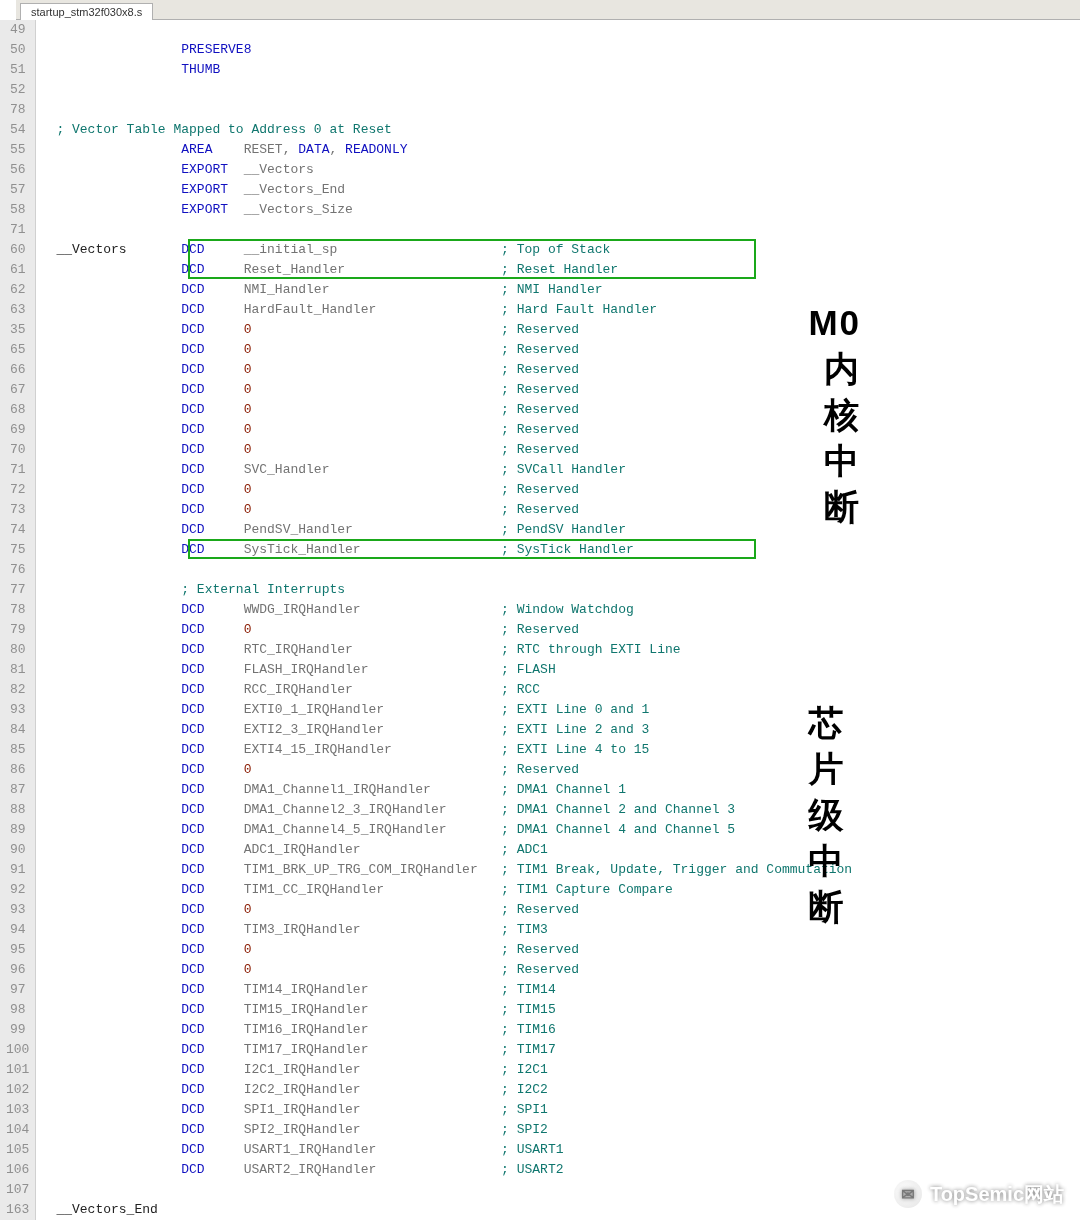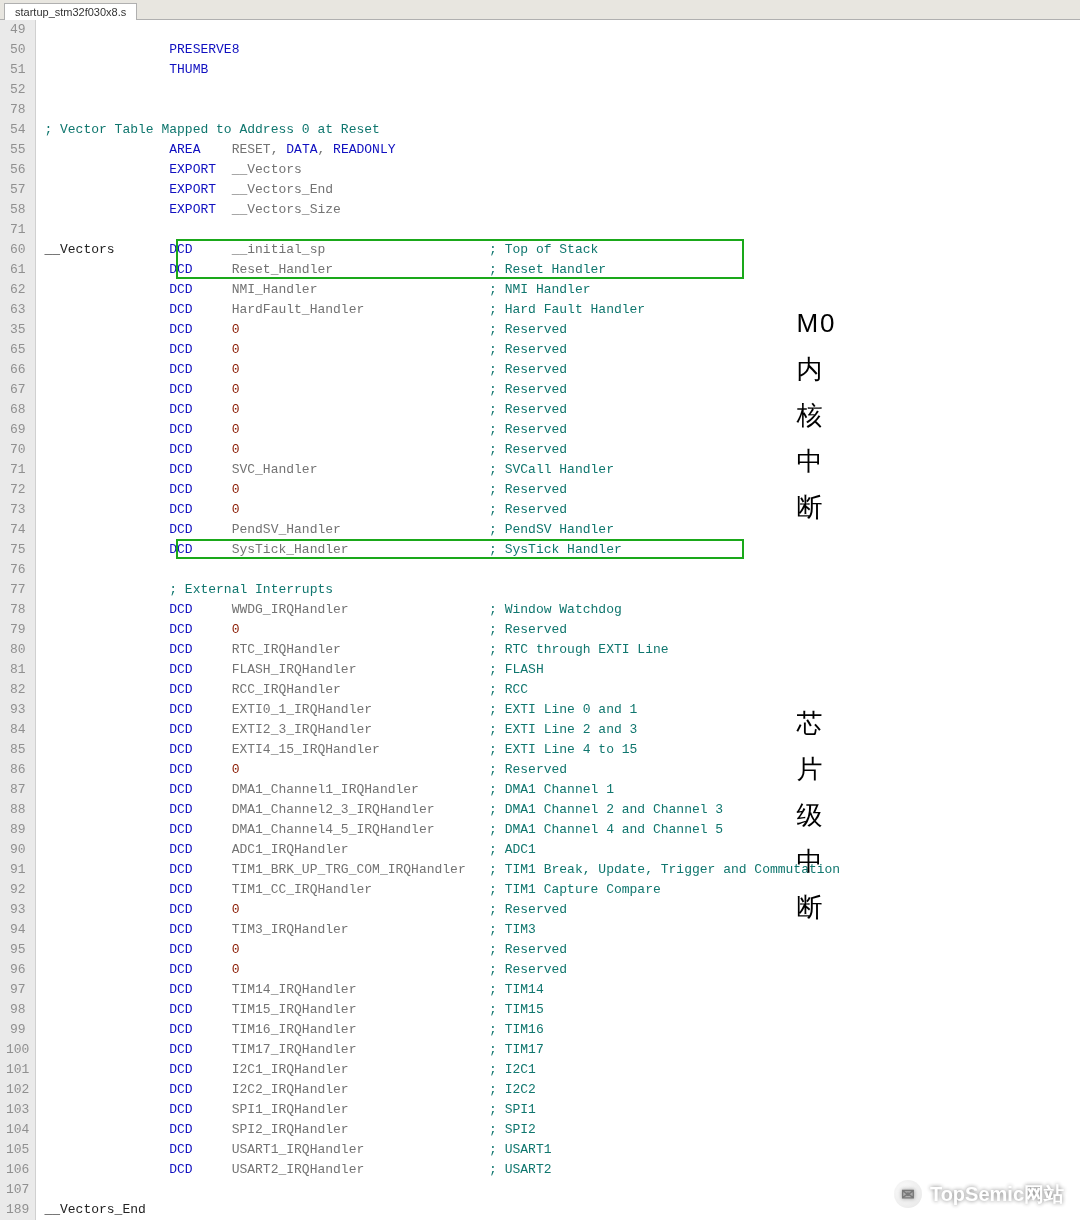--- a/index.html
+++ b/index.html
@@ -8,20 +8,21 @@
     font-size: 13px;
     background: #ffffff;
     width: 1080px;
     position: relative;
   }
   .tab-bar {
     background: #e8e6e0;
     border-bottom: 1px solid #b0b0b0;
     padding: 2px 4px 0 4px;
     display: flex;
+    margin-left: 16px;
   }
   .tab {
     background: #f4f2ec;
     border: 1px solid #b0b0b0;
     border-bottom: none;
     padding: 2px 10px;
     font-family: Verdana, sans-serif;
     font-size: 11px;
     color: #333;
     position: relative;
@@ -44,43 +45,45 @@
     user-select: none;
     min-width: 36px;
   }
   .gutter div { height: 20px; line-height: 20px; }
   .code {
     padding: 0;
     white-space: pre;
     color: #222;
     flex: 1;
     position: relative;
+    margin-left: 12px;
   }
   .line { height: 20px; line-height: 20px; }
   .pad { display:inline-block; width: 8px; }
   .kw { color: #1010c0; }
   .cmt { color: #0f766e; }
   .ident { color: #737373; }
   .zero { color: #8a1a00; }
 
   .highlight-box {
     position: absolute;
     border: 2px solid #1aa81a;
     pointer-events: none;
   }
   .hb1 { left: 188px; width: 550px; }
   .hb2 { left: 188px; width: 550px; }
 
   .annot {
     position: absolute;
     font-family: "SimHei", "Microsoft YaHei", sans-serif;
-    font-weight: normal;
-    font-size: 26px;
+    font-weight: bold;
+    font-size: 35px;
     color: #000;
     letter-spacing: 2px;
+    text-align: right;
   }
 
   .watermark {
     position: absolute;
     right: 16px;
     bottom: 12px;
     display: flex;
     align-items: center;
     gap: 8px;
     opacity: 0.88;
@@ -158,21 +161,21 @@
       <div>98</div>
       <div>99</div>
       <div>100</div>
       <div>101</div>
       <div>102</div>
       <div>103</div>
       <div>104</div>
       <div>105</div>
       <div>106</div>
       <div>107</div>
-      <div>189</div>
+      <div>163</div>
     </div>
   <div class="code" id="code"><div class="line"><span class="pad"></span></div><div class="line"><span class="pad"></span>                <span class="kw">PRESERVE8</span></div><div class="line"><span class="pad"></span>                <span class="kw">THUMB</span></div><div class="line"><span class="pad"></span></div><div class="line"><span class="pad"></span></div><div class="line"><span class="pad"></span><span class="cmt">; Vector Table Mapped to Address 0 at Reset</span></div><div class="line"><span class="pad"></span>                <span class="kw">AREA</span><span class="ident">    RESET, </span><span class="kw">DATA</span><span class="ident">, </span><span class="kw">READONLY</span></div><div class="line"><span class="pad"></span>                <span class="kw">EXPORT</span><span class="ident">  __Vectors</span></div><div class="line"><span class="pad"></span>                <span class="kw">EXPORT</span><span class="ident">  __Vectors_End</span></div><div class="line"><span class="pad"></span>                <span class="kw">EXPORT</span><span class="ident">  __Vectors_Size</span></div><div class="line"><span class="pad"></span></div><div class="line"><span class="pad"></span>__Vectors       <span class="kw">DCD     </span><span class="ident">__initial_sp                     </span><span class="cmt">; Top of Stack</span></div><div class="line"><span class="pad"></span>                <span class="kw">DCD     </span><span class="ident">Reset_Handler                    </span><span class="cmt">; Reset Handler</span></div><div class="line"><span class="pad"></span>                <span class="kw">DCD     </span><span class="ident">NMI_Handler                      </span><span class="cmt">; NMI Handler</span></div><div class="line"><span class="pad"></span>                <span class="kw">DCD     </span><span class="ident">HardFault_Handler                </span><span class="cmt">; Hard Fault Handler</span></div><div class="line"><span class="pad"></span>                <span class="kw">DCD     </span><span class="zero">0                                </span><span class="cmt">; Reserved</span></div><div class="line"><span class="pad"></span>                <span class="kw">DCD     </span><span class="zero">0                                </span><span class="cmt">; Reserved</span></div><div class="line"><span class="pad"></span>                <span class="kw">DCD     </span><span class="zero">0                                </span><span class="cmt">; Reserved</span></div><div class="line"><span class="pad"></span>                <span class="kw">DCD     </span><span class="zero">0                                </span><span class="cmt">; Reserved</span></div><div class="line"><span class="pad"></span>                <span class="kw">DCD     </span><span class="zero">0                                </span><span class="cmt">; Reserved</span></div><div class="line"><span class="pad"></span>                <span class="kw">DCD     </span><span class="zero">0                                </span><span class="cmt">; Reserved</span></div><div class="line"><span class="pad"></span>                <span class="kw">DCD     </span><span class="zero">0                                </span><span class="cmt">; Reserved</span></div><div class="line"><span class="pad"></span>                <span class="kw">DCD     </span><span class="ident">SVC_Handler                      </span><span class="cmt">; SVCall Handler</span></div><div class="line"><span class="pad"></span>                <span class="kw">DCD     </span><span class="zero">0                                </span><span class="cmt">; Reserved</span></div><div class="line"><span class="pad"></span>                <span class="kw">DCD     </span><span class="zero">0                                </span><span class="cmt">; Reserved</span></div><div class="line"><span class="pad"></span>                <span class="kw">DCD     </span><span class="ident">PendSV_Handler                   </span><span class="cmt">; PendSV Handler</span></div><div class="line"><span class="pad"></span>                <span class="kw">DCD     </span><span class="ident">SysTick_Handler                  </span><span class="cmt">; SysTick Handler</span></div><div class="line"><span class="pad"></span></div><div class="line"><span class="pad"></span>                <span class="cmt">; External Interrupts</span></div><div class="line"><span class="pad"></span>                <span class="kw">DCD     </span><span class="ident">WWDG_IRQHandler                  </span><span class="cmt">; Window Watchdog</span></div><div class="line"><span class="pad"></span>                <span class="kw">DCD     </span><span class="zero">0                                </span><span class="cmt">; Reserved</span></div><div class="line"><span class="pad"></span>                <span class="kw">DCD     </span><span class="ident">RTC_IRQHandler                   </span><span class="cmt">; RTC through EXTI Line</span></div><div class="line"><span class="pad"></span>                <span class="kw">DCD     </span><span class="ident">FLASH_IRQHandler                 </span><span class="cmt">; FLASH</span></div><div class="line"><span class="pad"></span>                <span class="kw">DCD     </span><span class="ident">RCC_IRQHandler                   </span><span class="cmt">; RCC</span></div><div class="line"><span class="pad"></span>                <span class="kw">DCD     </span><span class="ident">EXTI0_1_IRQHandler               </span><span class="cmt">; EXTI Line 0 and 1</span></div><div class="line"><span class="pad"></span>                <span class="kw">DCD     </span><span class="ident">EXTI2_3_IRQHandler               </span><span class="cmt">; EXTI Line 2 and 3</span></div><div class="line"><span class="pad"></span>                <span class="kw">DCD     </span><span class="ident">EXTI4_15_IRQHandler              </span><span class="cmt">; EXTI Line 4 to 15</span></div><div class="line"><span class="pad"></span>                <span class="kw">DCD     </span><span class="zero">0                                </span><span class="cmt">; Reserved</span></div><div class="line"><span class="pad"></span>                <span class="kw">DCD     </span><span class="ident">DMA1_Channel1_IRQHandler         </span><span class="cmt">; DMA1 Channel 1</span></div><div class="line"><span class="pad"></span>                <span class="kw">DCD     </span><span class="ident">DMA1_Channel2_3_IRQHandler       </span><span class="cmt">; DMA1 Channel 2 and Channel 3</span></div><div class="line"><span class="pad"></span>                <span class="kw">DCD     </span><span class="ident">DMA1_Channel4_5_IRQHandler       </span><span class="cmt">; DMA1 Channel 4 and Channel 5</span></div><div class="line"><span class="pad"></span>                <span class="kw">DCD     </span><span class="ident">ADC1_IRQHandler                  </span><span class="cmt">; ADC1</span></div><div class="line"><span class="pad"></span>                <span class="kw">DCD     </span><span class="ident">TIM1_BRK_UP_TRG_COM_IRQHandler   </span><span class="cmt">; TIM1 Break, Update, Trigger and Commutation</span></div><div class="line"><span class="pad"></span>                <span class="kw">DCD     </span><span class="ident">TIM1_CC_IRQHandler               </span><span class="cmt">; TIM1 Capture Compare</span></div><div class="line"><span class="pad"></span>                <span class="kw">DCD     </span><span class="zero">0                                </span><span class="cmt">; Reserved</span></div><div class="line"><span class="pad"></span>                <span class="kw">DCD     </span><span class="ident">TIM3_IRQHandler                  </span><span class="cmt">; TIM3</span></div><div class="line"><span class="pad"></span>                <span class="kw">DCD     </span><span class="zero">0                                </span><span class="cmt">; Reserved</span></div><div class="line"><span class="pad"></span>                <span class="kw">DCD     </span><span class="zero">0                                </span><span class="cmt">; Reserved</span></div><div class="line"><span class="pad"></span>                <span class="kw">DCD     </span><span class="ident">TIM14_IRQHandler                 </span><span class="cmt">; TIM14</span></div><div class="line"><span class="pad"></span>                <span class="kw">DCD     </span><span class="ident">TIM15_IRQHandler                 </span><span class="cmt">; TIM15</span></div><div class="line"><span class="pad"></span>                <span class="kw">DCD     </span><span class="ident">TIM16_IRQHandler                 </span><span class="cmt">; TIM16</span></div><div class="line"><span class="pad"></span>                <span class="kw">DCD     </span><span class="ident">TIM17_IRQHandler                 </span><span class="cmt">; TIM17</span></div><div class="line"><span class="pad"></span>                <span class="kw">DCD     </span><span class="ident">I2C1_IRQHandler                  </span><span class="cmt">; I2C1</span></div><div class="line"><span class="pad"></span>                <span class="kw">DCD     </span><span class="ident">I2C2_IRQHandler                  </span><span class="cmt">; I2C2</span></div><div class="line"><span class="pad"></span>                <span class="kw">DCD     </span><span class="ident">SPI1_IRQHandler                  </span><span class="cmt">; SPI1</span></div><div class="line"><span class="pad"></span>                <span class="kw">DCD     </span><span class="ident">SPI2_IRQHandler                  </span><span class="cmt">; SPI2</span></div><div class="line"><span class="pad"></span>                <span class="kw">DCD     </span><span class="ident">USART1_IRQHandler                </span><span class="cmt">; USART1</span></div><div class="line"><span class="pad"></span>                <span class="kw">DCD     </span><span class="ident">USART2_IRQHandler                </span><span class="cmt">; USART2</span></div><div class="line"><span class="pad"></span></div><div class="line"><span class="pad"></span>__Vectors_End</div><div class="highlight-box hb1" style="top: 219px; left: 140px; width: 568px; height: 40px;"></div><div class="highlight-box hb2" style="top: 519px; left: 140px; width: 568px; height: 20px;"></div><div class="annot" style="left: 760px; top: 280px; line-height: 46px; white-space: pre;">M0
 内
 核
 中
 断</div><div class="annot" style="left: 760px; top: 680px; line-height: 46px; white-space: pre;">芯
 片
 级
 中
 断</div></div>

